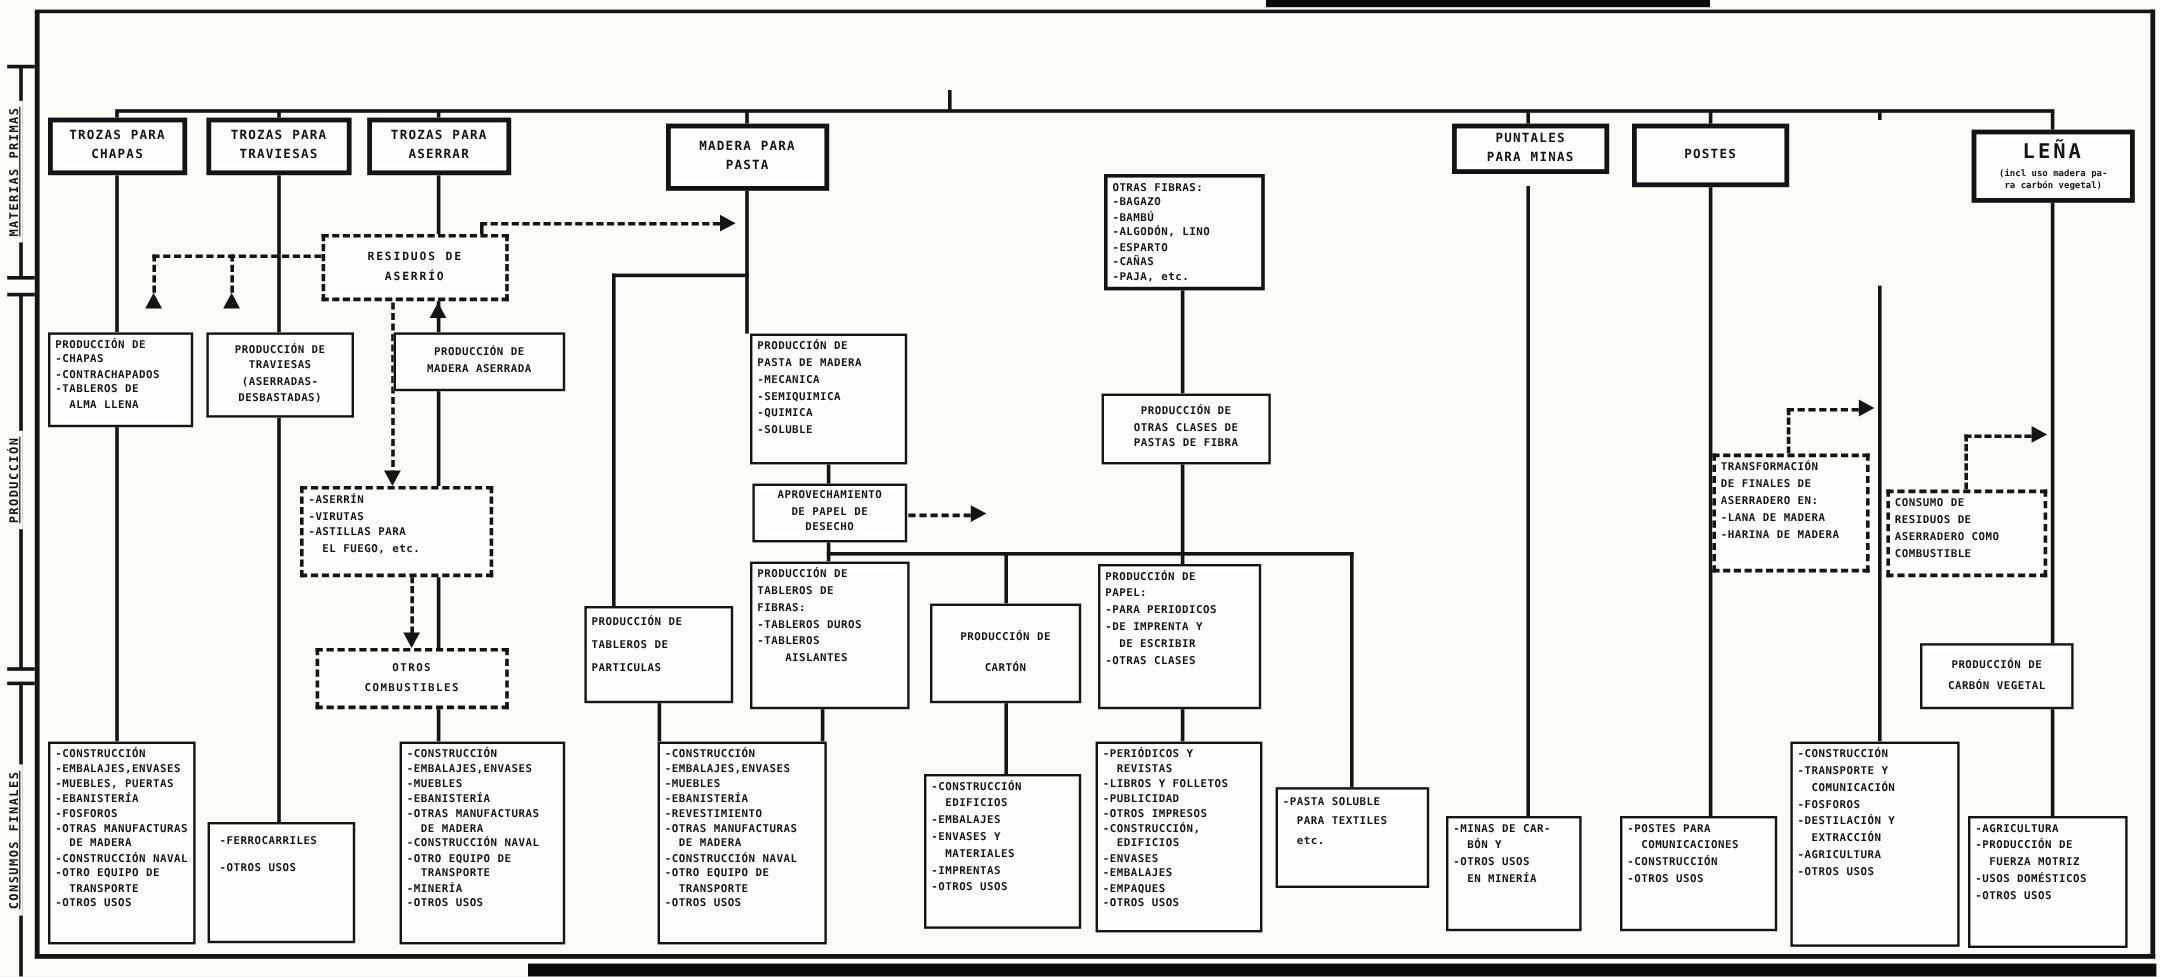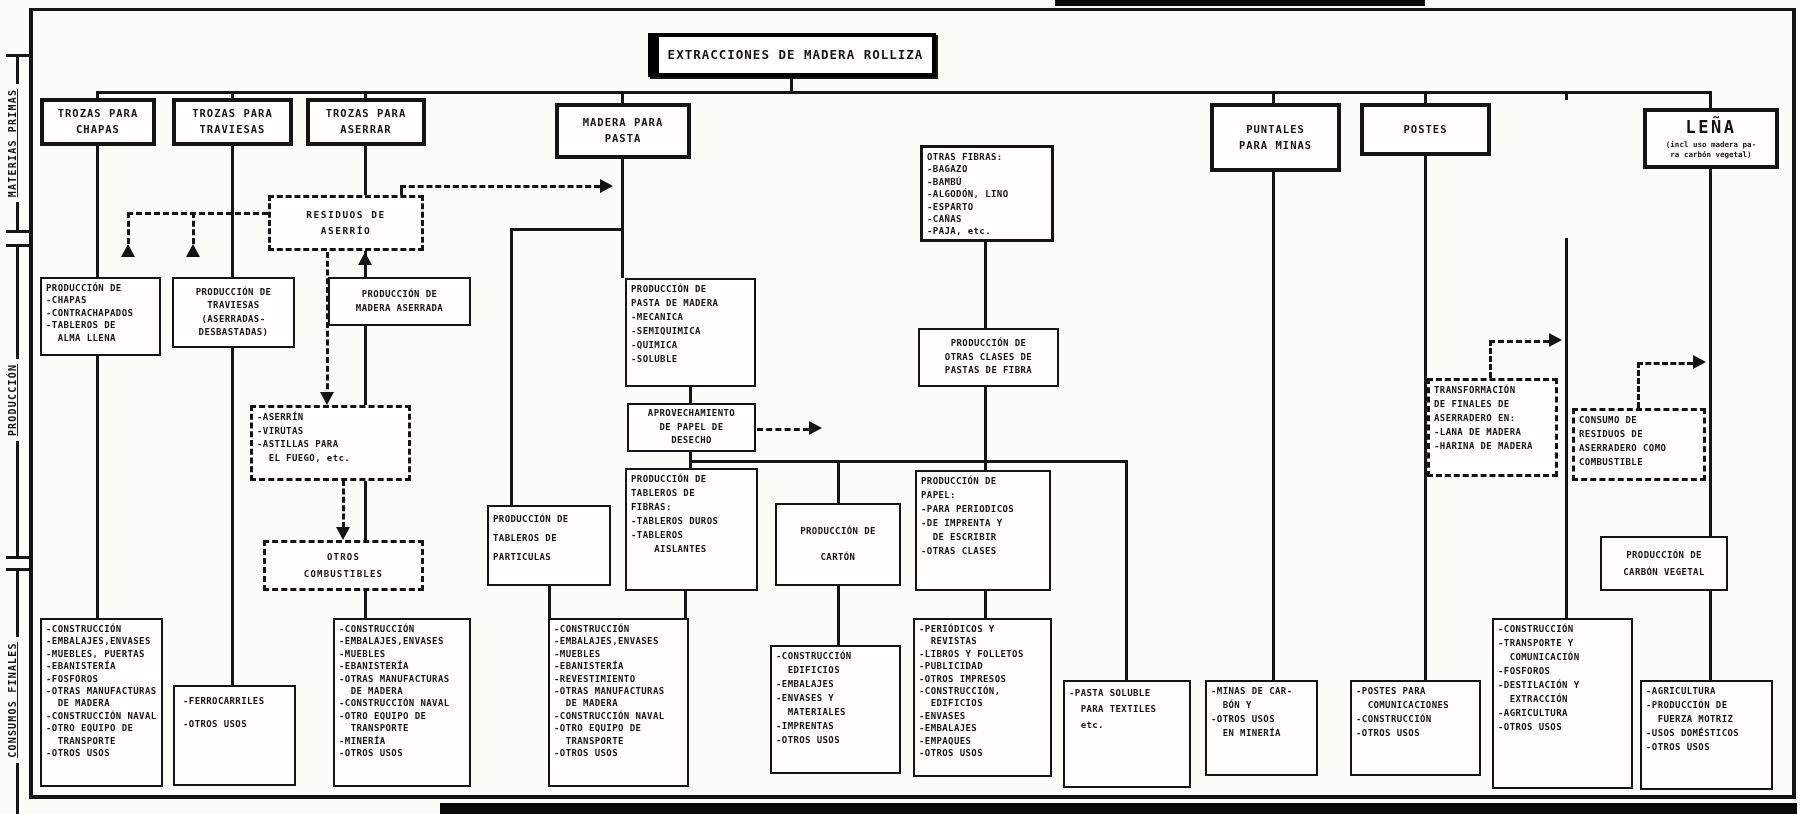--- a/index.html
+++ b/index.html
@@ -109,41 +109,38 @@
   <div class="arr down" style="left:336px;top:527px"></div>
   <div class="lnd-h" style="left:757px;top:428px;width:52px"></div>
   <div class="arr right" style="left:809px;top:421px"></div>
   <div class="lnd-v" style="left:1489px;top:340px;height:38px"></div>
   <div class="lnd-h" style="left:1489px;top:340px;width:60px"></div>
   <div class="arr right" style="left:1549px;top:333px"></div>
   <div class="lnd-v" style="left:1637px;top:362px;height:46px"></div>
   <div class="lnd-h" style="left:1637px;top:362px;width:56px"></div>
   <div class="arr right" style="left:1693px;top:355px"></div>
 
-  <div class="bx title-box" style="left:648px;top:33px;width:288px;height:44px">
-      <span>EXTRACCIONES DE MADERA ROLLIZA</span>
-    </div>
 
   <div class="bx heavy hdr ctr" style="left:40px;top:98px;width:116px;height:48px">
       <span>TROZAS PARA
 CHAPAS</span>
     </div>
   <div class="bx heavy hdr ctr" style="left:172px;top:98px;width:121px;height:48px">
       <span>TROZAS PARA
 TRAVIESAS</span>
     </div>
   <div class="bx heavy hdr ctr" style="left:306px;top:98px;width:120px;height:48px">
       <span>TROZAS PARA
 ASERRAR</span>
     </div>
   <div class="bx heavy hdr ctr" style="left:555px;top:103px;width:136px;height:56px">
       <span>MADERA PARA
 PASTA</span>
     </div>
-  <div class="bx heavy hdr ctr" style="left:1210px;top:103px;width:131px;height:69px">
+  <div class="bx heavy hdr ctr" style="left:1210px;top:103px;width:131px;height:42px">
       <span>PUNTALES
 PARA MINAS</span>
     </div>
   <div class="bx heavy hdr ctr" style="left:1360px;top:103px;width:131px;height:53px">
       <span>POSTES</span>
     </div>
   <div class="bx heavy ctr" style="left:1643px;top:108px;width:136px;height:61px;flex-direction:column">
     <span style="font-size:17px;letter-spacing:2.5px">LEÑA</span>
     <span style="font-size:7.5px;letter-spacing:0">(incl uso madera pa-
 ra carbón vegetal)</span>
@@ -311,21 +308,21 @@
 -LIBROS Y FOLLETOS
 -PUBLICIDAD
 -OTROS IMPRESOS
 -CONSTRUCCIÓN,
   EDIFICIOS
 -ENVASES
 -EMBALAJES
 -EMPAQUES
 -OTROS USOS</span>
     </div>
-  <div class="bx list lh18" style="left:1063px;top:680px;width:128px;height:108px">
+  <div class="bx list lh18" style="left:1063px;top:656px;width:128px;height:84px">
       <span>-PASTA SOLUBLE
   PARA TEXTILES
   etc.</span>
     </div>
   <div class="bx list lh15" style="left:1205px;top:680px;width:113px;height:96px">
       <span>-MINAS DE CAR-
   BÓN Y
 -OTROS USOS
   EN MINERÍA</span>
     </div>

